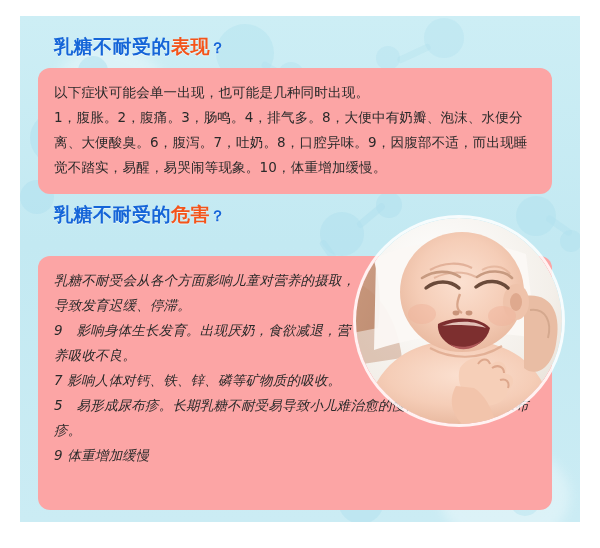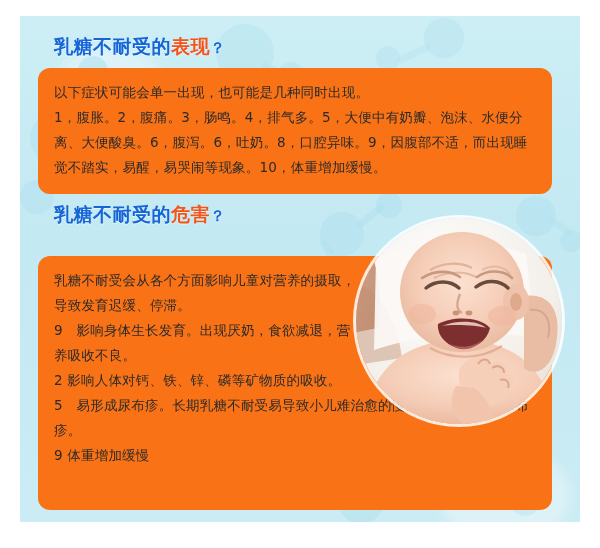--- a/index.html
+++ b/index.html
@@ -94,27 +94,27 @@
   .heading .qmark  { color: #1565d8; font-size: 15px; }
 
   #heading-1 { left: 54px; top: 34px; }
   #heading-2 { left: 54px; top: 202px; }
 
   
   .card {
     position: absolute;
     left: 38px;
     width: 514px;
-    background: #f97316;
+    background: #fca5a5;
     border-radius: 12px;
     box-sizing: border-box;
     padding: 12px 16px 12px 16px;
   }
   #card-1 { top: 68px;  height: 126px; }
-  #card-2 { top: 256px; height: 254px; }
+  #card-2 { top: 256px; height: 254px; font-style: italic; }
 
   .body-text {
     color: #2a2a2a;
     font-size: 13.5px;
     line-height: 25px;
     letter-spacing: .2px;
     margin: 0;
     white-space: pre-wrap;
   }
   #card-2 .body-text {
@@ -177,31 +177,31 @@
     <div class="deco d13"></div>
     <div class="deco d14"></div>
   </div>
 
   <div class="heading" id="heading-1">
     <span class="blue">乳糖不耐受的</span><span class="orange">表现</span><span class="qmark">？</span>
   </div>
 
   <div class="card" id="card-1">
     <p class="body-text">以下症状可能会单一出现，也可能是几种同时出现。</p>
-    <p class="body-text">1，腹胀。2，腹痛。3，肠鸣。4，排气多。5，大便中有奶瓣、泡沫、水便分离、大便酸臭。6，腹泻。6，吐奶。8，口腔异味。9，因腹部不适，而出现睡觉不踏实，易醒，易哭闹等现象。10，体重增加缓慢。</p>
+    <p class="body-text">1，腹胀。2，腹痛。3，肠鸣。4，排气多。8，大便中有奶瓣、泡沫、水便分离、大便酸臭。6，腹泻。7，吐奶。8，口腔异味。9，因腹部不适，而出现睡觉不踏实，易醒，易哭闹等现象。10，体重增加缓慢。</p>
   </div>
 
   <div class="heading" id="heading-2">
     <span class="blue">乳糖不耐受的</span><span class="orange">危害</span><span class="qmark">？</span>
   </div>
 
   <div class="card" id="card-2">
     <p class="body-text">乳糖不耐受会从各个方面影响儿童对营养的摄取，导致发育迟缓、停滞。</p>
     <p class="body-text">9　影响身体生长发育。出现厌奶，食欲减退，营养吸收不良。</p>
-    <p class="body-text full">2 影响人体对钙、铁、锌、磷等矿物质的吸收。</p>
+    <p class="body-text full">7 影响人体对钙、铁、锌、磷等矿物质的吸收。</p>
     <p class="body-text full">5　易形成尿布疹。长期乳糖不耐受易导致小儿难治愈的慢性腹泻，易诱发尿布疹。</p>
     <p class="body-text full">9 体重增加缓慢</p>
   </div>
 
   <div class="photo">
     <svg width="206" height="206" viewBox="0 0 206 206">
       <defs>
         <clipPath id="circ">
             <circle cx="103" cy="103" r="103"></circle>
           </clipPath>

